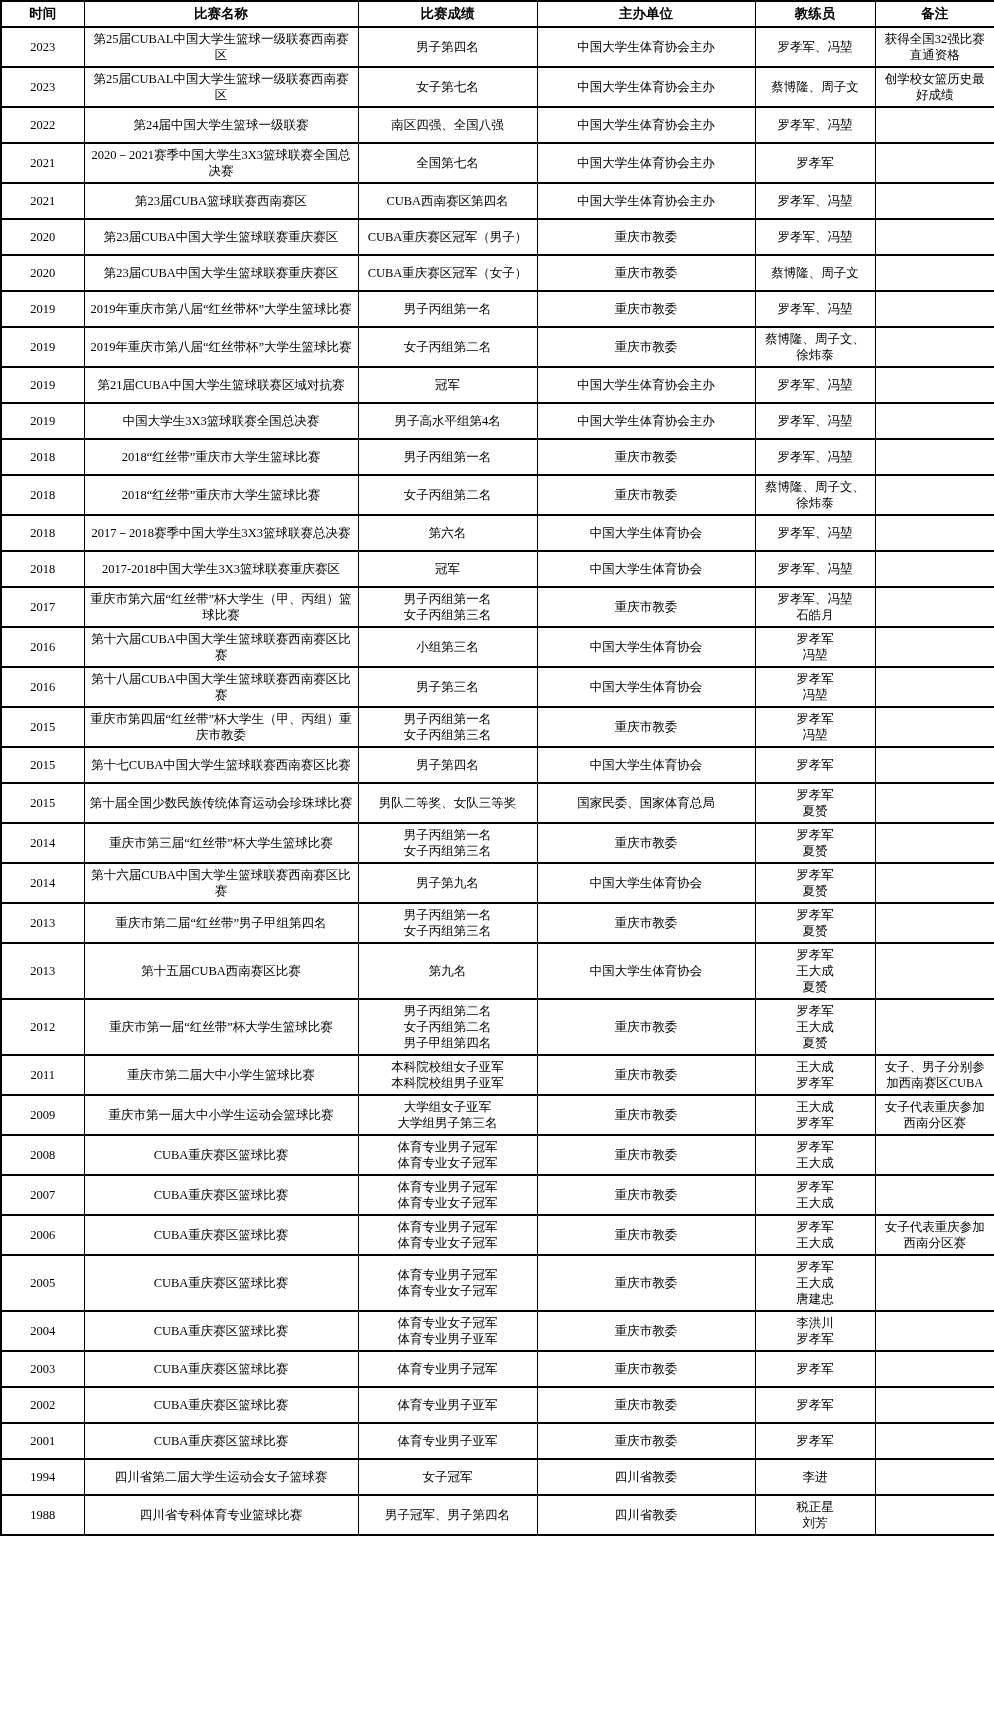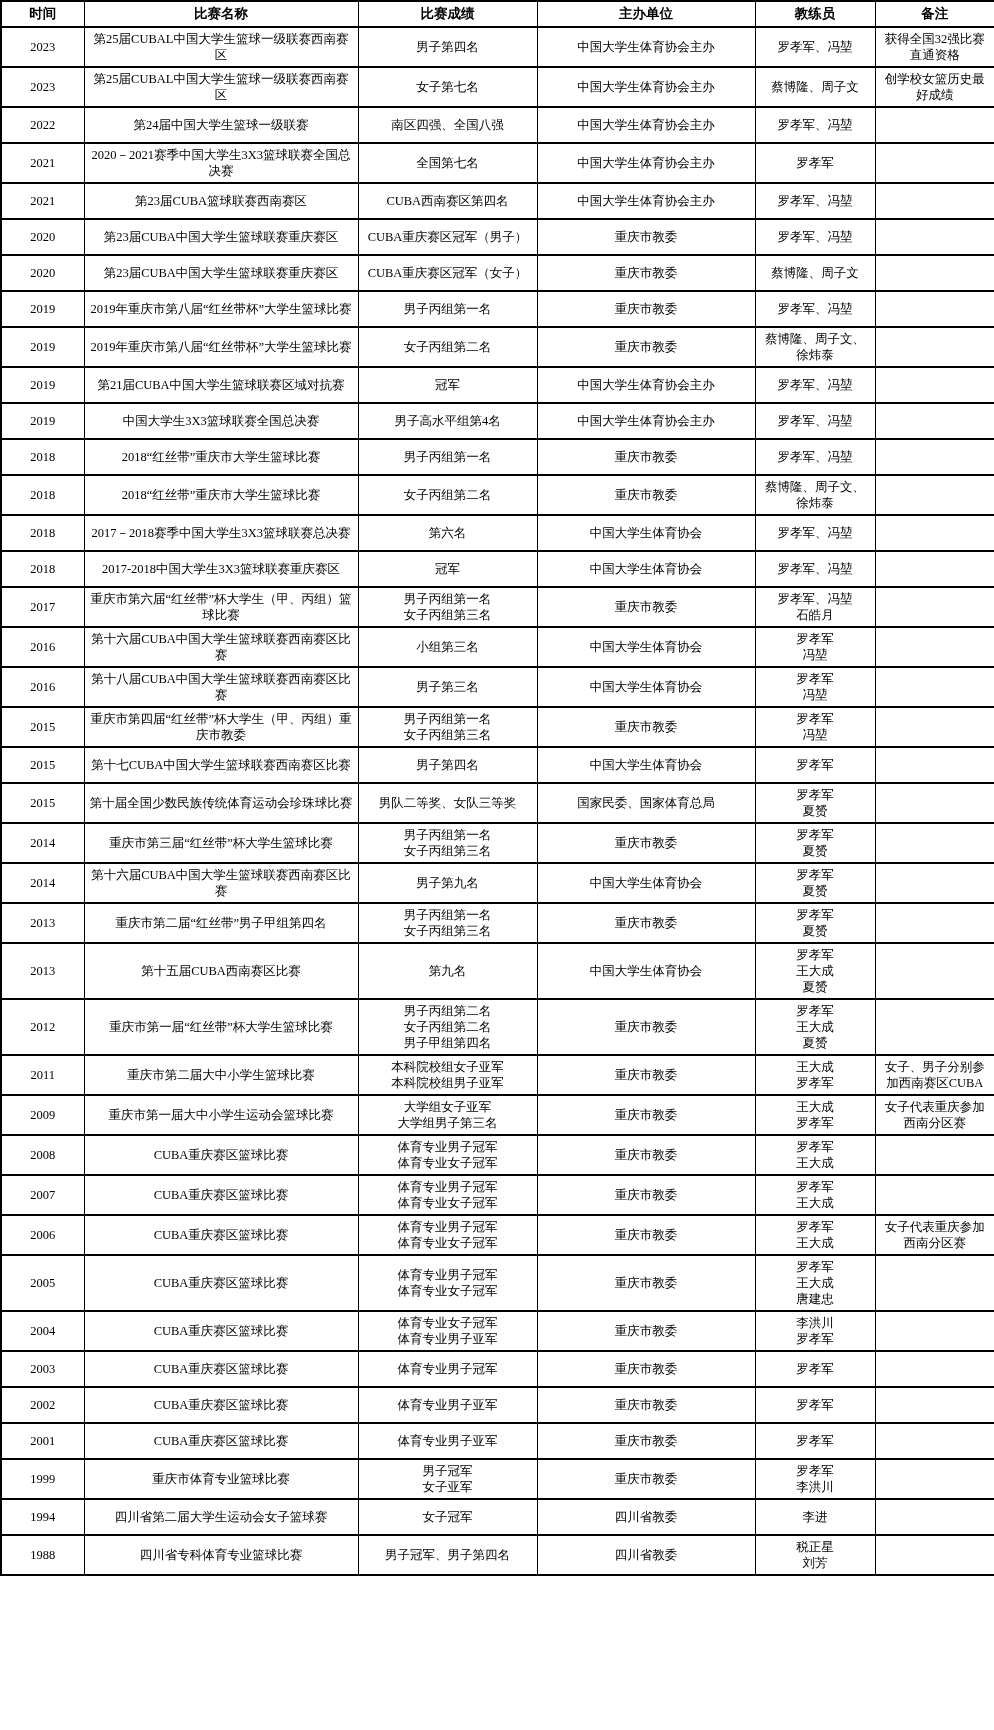--- a/index.html
+++ b/index.html
@@ -388,30 +388,20 @@
       </tr>
       <tr data-name="table-row">
         <td data-name="cell-year">2001</td>
         <td data-name="cell-name">CUBA重庆赛区篮球比赛</td>
         <td data-name="cell-result">体育专业男子亚军</td>
         <td data-name="cell-organizer">重庆市教委</td>
         <td data-name="cell-coaches">罗孝军</td>
         <td data-name="cell-remark"></td>
       </tr>
       <tr data-name="table-row">
-        <td data-name="cell-year">1999</td>
-        <td data-name="cell-name">重庆市体育专业篮球比赛</td>
-        <td data-name="cell-result">男子冠军
-女子亚军</td>
-        <td data-name="cell-organizer">重庆市教委</td>
-        <td data-name="cell-coaches">罗孝军
-李洪川</td>
-        <td data-name="cell-remark"></td>
-      </tr>
-      <tr data-name="table-row">
         <td data-name="cell-year">1994</td>
         <td data-name="cell-name">四川省第二届大学生运动会女子篮球赛</td>
         <td data-name="cell-result">女子冠军</td>
         <td data-name="cell-organizer">四川省教委</td>
         <td data-name="cell-coaches">李进</td>
         <td data-name="cell-remark"></td>
       </tr>
       <tr data-name="table-row">
         <td data-name="cell-year">1988</td>
         <td data-name="cell-name">四川省专科体育专业篮球比赛</td>

